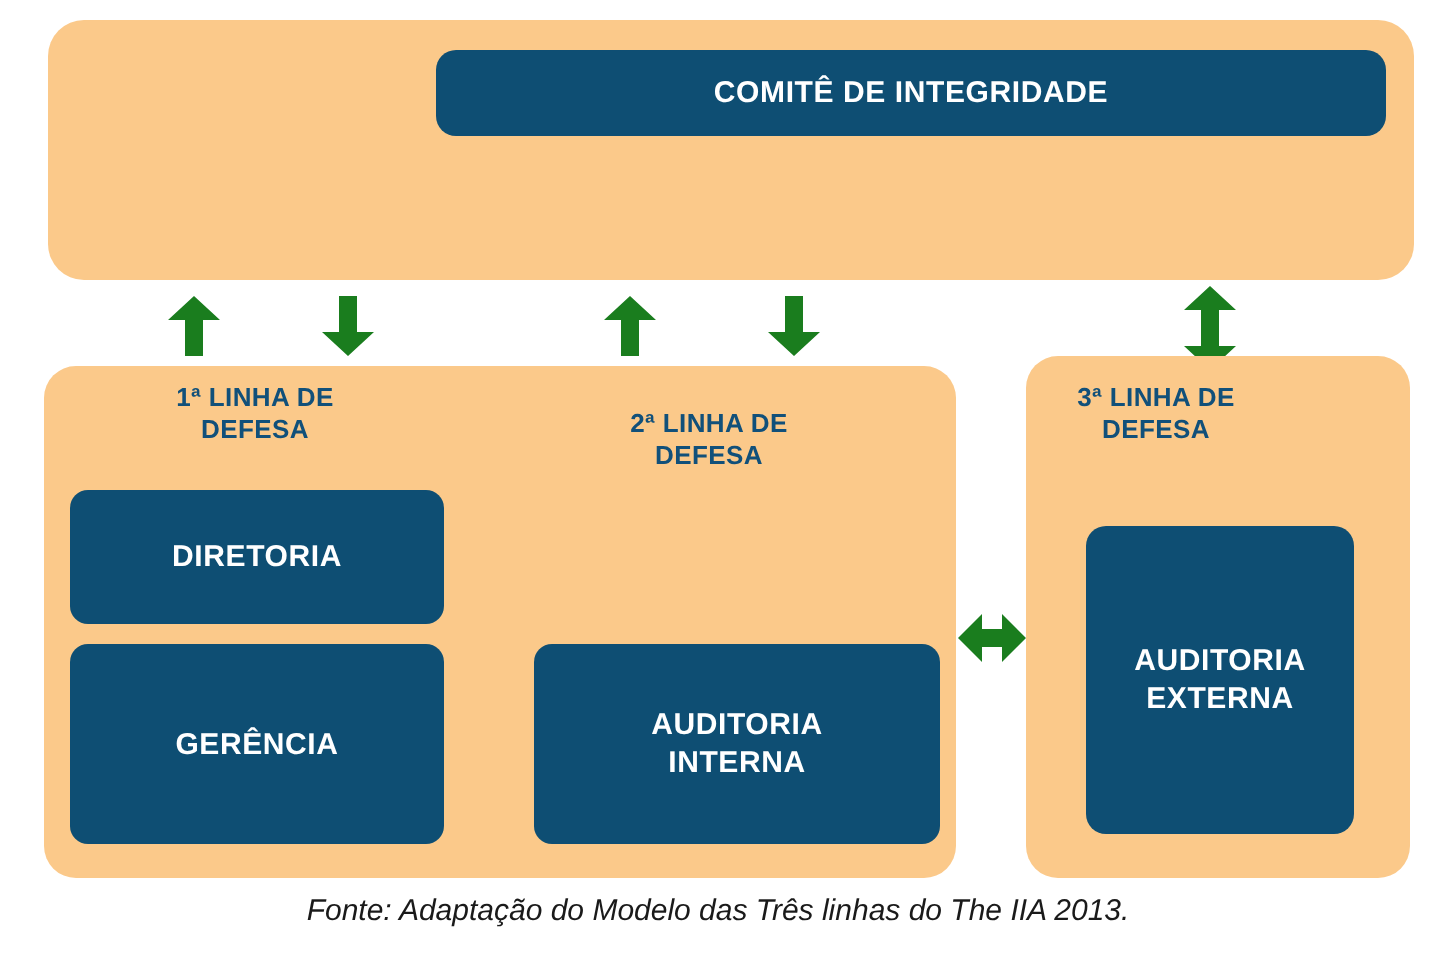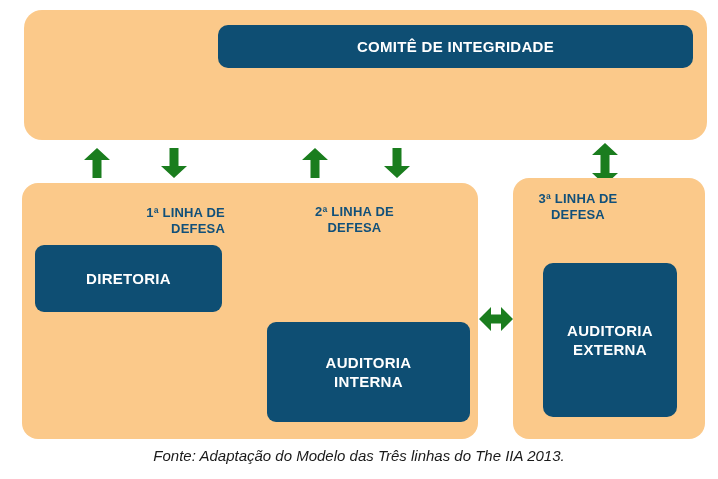--- a/index.html
+++ b/index.html
@@ -30,21 +30,21 @@
   .alta-box{left:31px;top:86px;width:394px;height:38px;}
   .diretoria-box{left:35px;top:245px;width:187px;height:67px;border-radius:9px;}
   .gerencia-box{left:35px;top:322px;width:187px;height:100px;border-radius:9px;}
   .lideres-box{left:267px;top:245px;width:203px;height:67px;border-radius:9px;}
   .aud-interna-box{left:267px;top:322px;width:203px;height:100px;border-radius:9px;}
   .aud-externa-box{left:543px;top:263px;width:134px;height:154px;}
   .line-label{
     position:absolute;color:var(--label-text);font-weight:bold;font-size:13px;
     line-height:16px;text-align:center;white-space:pre-line;letter-spacing:.2px;
   }
-  .label-1{left:30px;top:205px;width:195px;text-align:right;}
+  .label-1{left:30px;top:191px;width:195px;}
   .label-2{left:252px;top:204px;width:205px;}
   .label-3{left:492px;top:191px;width:172px;}
   .arrow{position:absolute;}
   .arrow svg{display:block;}
   .arrow polygon{fill:var(--arrow);}
   .up-1{left:84px;top:148px;}
   .down-1{left:161px;top:148px;}
   .up-2{left:302px;top:148px;}
   .down-2{left:384px;top:148px;}
   .vdouble{left:592px;top:143px;}
@@ -87,20 +87,21 @@
         <polygon points="13,0 26,12 17.5,12 17.5,30 26,30 13,42 0,30 8.5,30 8.5,12 0,12"></polygon>
       </svg>
   </div>
 
   <div class="panel left-panel"></div>
   <div class="line-label label-1">1ª LINHA DE
 DEFESA</div>
   <div class="line-label label-2">2ª LINHA DE
 DEFESA</div>
   <div class="box diretoria-box">DIRETORIA</div>
+  <div class="box gerencia-box">GERÊNCIA</div>
   <div class="box aud-interna-box">AUDITORIA
 INTERNA</div>
 
   <div class="arrow hdouble">
     <svg width="34" height="28" viewBox="0 0 34 28">
         <polygon points="0,14 12,2 12,9.5 22,9.5 22,2 34,14 22,26 22,18.5 12,18.5 12,26"></polygon>
       </svg>
   </div>
 
   <div class="panel right-panel"></div>

